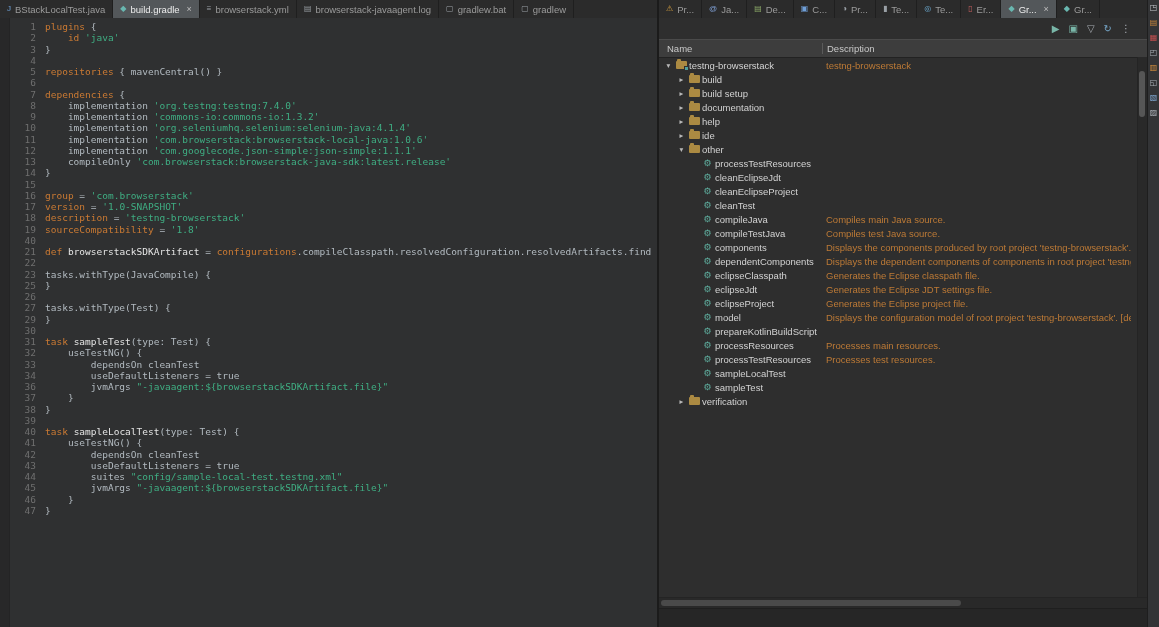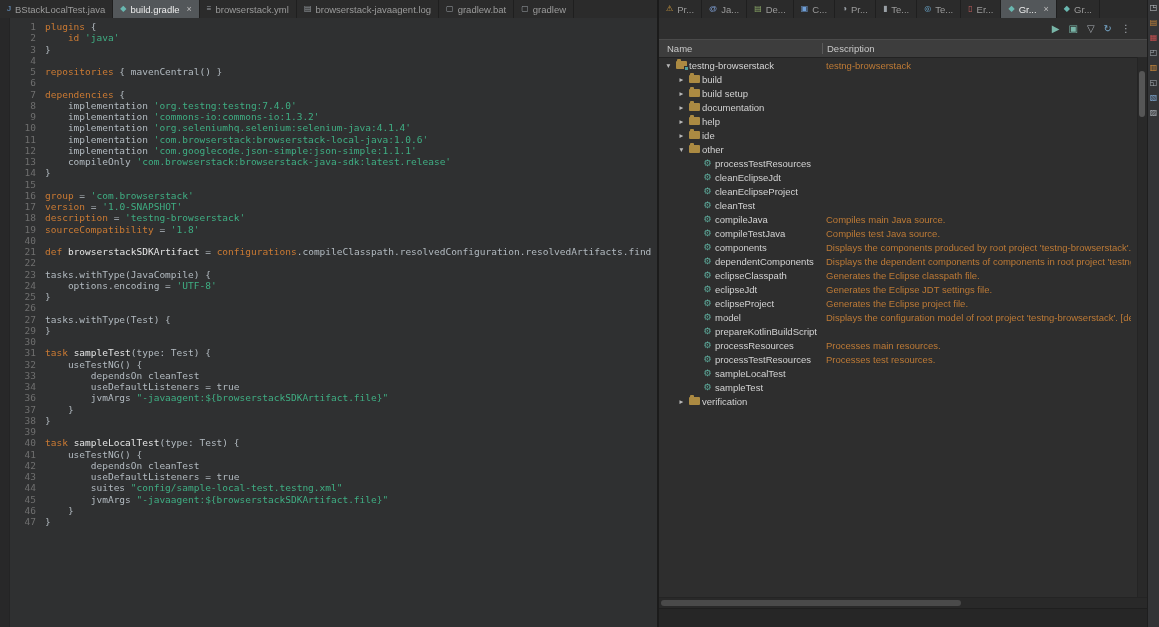--- a/index.html
+++ b/index.html
@@ -155,21 +155,20 @@
       <div class="codeline"><span class="lineno">14</span><span class="codetext"><span class="p">}</span></span></div>
       <div class="codeline"><span class="lineno">15</span><span class="codetext"></span></div>
       <div class="codeline"><span class="lineno">16</span><span class="codetext"><span class="k">group</span><span class="p"> = </span><span class="s">'com.browserstack'</span></span></div>
       <div class="codeline"><span class="lineno">17</span><span class="codetext"><span class="k">version</span><span class="p"> = </span><span class="s">'1.0-SNAPSHOT'</span></span></div>
       <div class="codeline"><span class="lineno">18</span><span class="codetext"><span class="k">description</span><span class="p"> = </span><span class="s">'testng-browserstack'</span></span></div>
       <div class="codeline"><span class="lineno">19</span><span class="codetext"><span class="k">sourceCompatibility</span><span class="p"> = </span><span class="s">'1.8'</span></span></div>
       <div class="codeline"><span class="lineno">40</span><span class="codetext"></span></div>
       <div class="codeline"><span class="lineno">21</span><span class="codetext"><span class="k">def</span><span class="p"> </span><span class="b">browserstackSDKArtifact</span><span class="p"> = </span><span class="k">configurations</span><span class="p">.compileClasspath.resolvedConfiguration.resolvedArtifacts.find {</span></span></div>
       <div class="codeline"><span class="lineno">22</span><span class="codetext"></span></div>
       <div class="codeline"><span class="lineno">23</span><span class="codetext"><span class="p">tasks.withType(JavaCompile) {</span></span></div>
-      <div class="codeline"><span class="lineno">24</span><span class="codetext"><span class="p">    options.encoding = </span><span class="s">'UTF-8'</span></span></div>
       <div class="codeline"><span class="lineno">25</span><span class="codetext"><span class="p">}</span></span></div>
       <div class="codeline"><span class="lineno">26</span><span class="codetext"></span></div>
       <div class="codeline"><span class="lineno">27</span><span class="codetext"><span class="p">tasks.withType(Test) {</span></span></div>
       <div class="codeline"><span class="lineno">29</span><span class="codetext"><span class="p">}</span></span></div>
       <div class="codeline"><span class="lineno">30</span><span class="codetext"></span></div>
       <div class="codeline"><span class="lineno">31</span><span class="codetext"><span class="k">task</span><span class="p"> </span><span class="b">sampleTest</span><span class="p">(type: Test) {</span></span></div>
       <div class="codeline"><span class="lineno">32</span><span class="codetext"><span class="p">    useTestNG() {</span></span></div>
       <div class="codeline"><span class="lineno">33</span><span class="codetext"><span class="p">        dependsOn cleanTest</span></span></div>
       <div class="codeline"><span class="lineno">34</span><span class="codetext"><span class="p">        useDefaultListeners = true</span></span></div>
       <div class="codeline"><span class="lineno">36</span><span class="codetext"><span class="p">        jvmArgs </span><span class="s">"-javaagent:${browserstackSDKArtifact.file}"</span></span></div>

